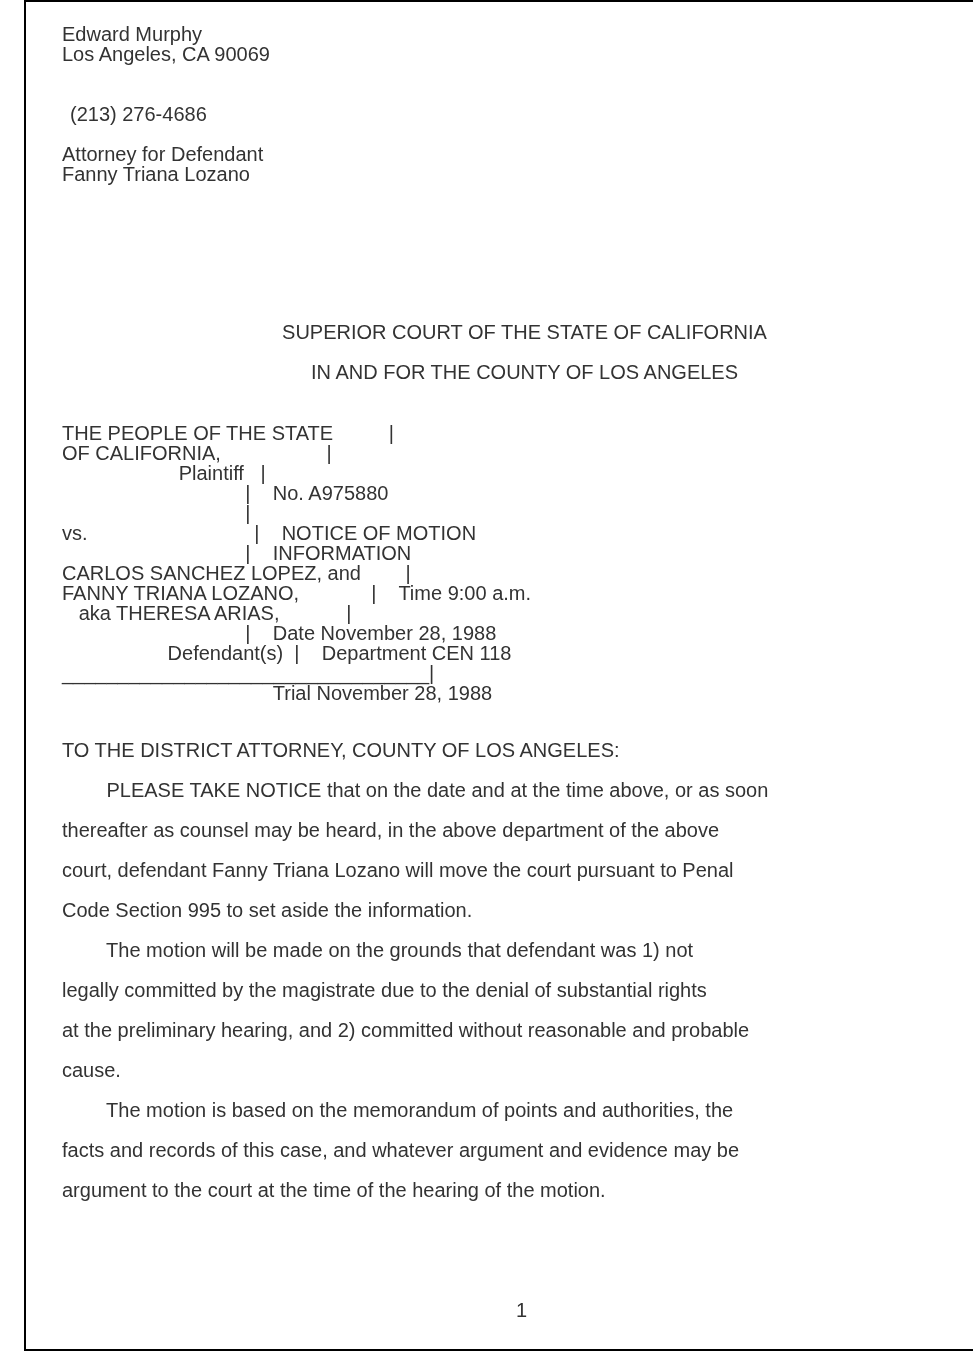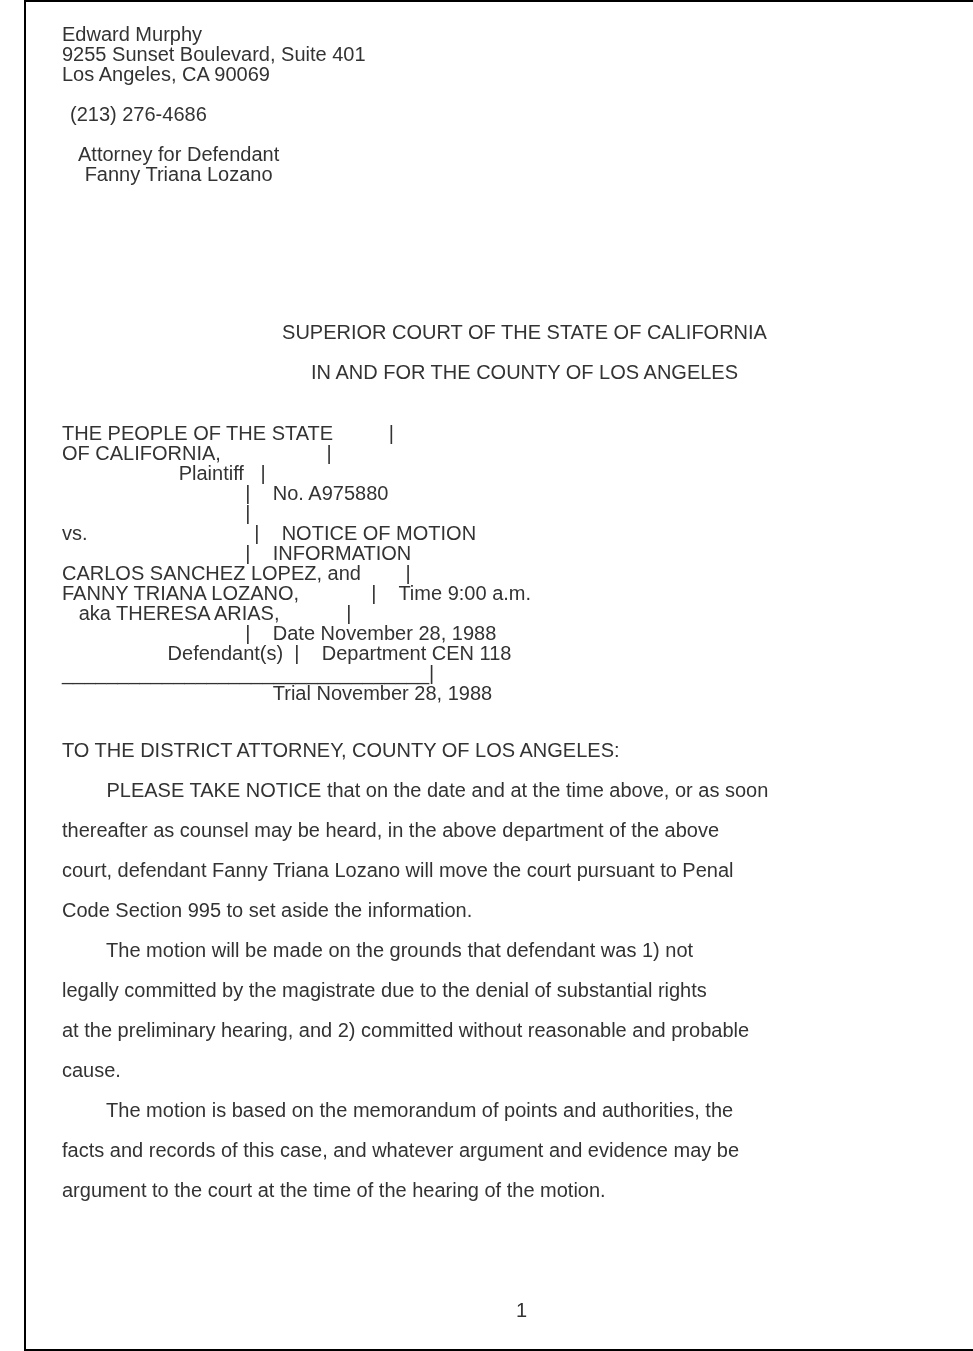--- a/index.html
+++ b/index.html
@@ -14,36 +14,35 @@
     font-family: Liberation Sans, sans-serif;
     font-size: 20px;
     color: var(--text-color, #333333);
     margin-left: 24px;
   }
   .abs { position: absolute; }
   .line, .cap-row { line-height: 20px; white-space: pre; }
   .body-row { line-height: 40px; white-space: pre; }
   .attorney-block { left: 36px; top: 22px; }
   .phone-line { left: 44px; top: 102px; }
-  .role-block { left: 52px; top: 142px; text-align: center; }
+  .role-block { left: 36px; top: 142px; }
   .centered { left: 0; right: 0; text-align: center; padding-left: 28px; line-height: 20px; white-space: pre; }
   .title1 { top: 320px; }
   .title2 { top: 360px; }
   .caption-block { left: 36px; top: 421px; }
   .body-block { left: 36px; top: 728px; }
   .page-number { top: 1298px; padding-left: 22px; }
 </style>
 </head>
 <body>
 
 <div class="page">
 
   <div class="abs attorney-block">
     <div class="line">Edward Murphy</div>
-    <div class="line">9255 Sunset Boulevard, Suite 401</div>
     <div class="line">Los Angeles, CA 90069</div>
   </div>
 
   <div class="abs line phone-line">(213) 276-4686</div>
 
   <div class="abs role-block">
     <div class="line">Attorney for Defendant</div>
     <div class="line">Fanny Triana Lozano</div>
   </div>
 

